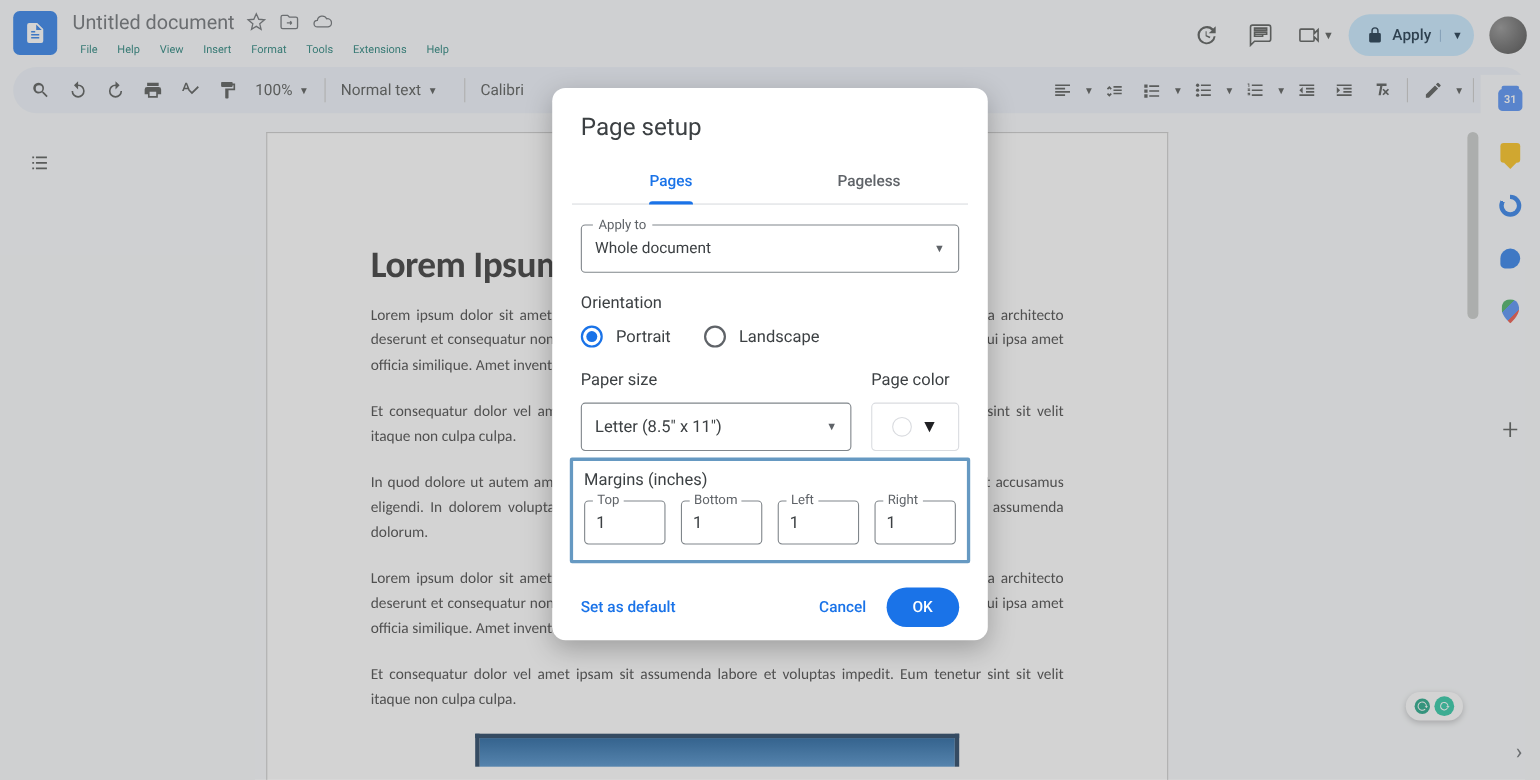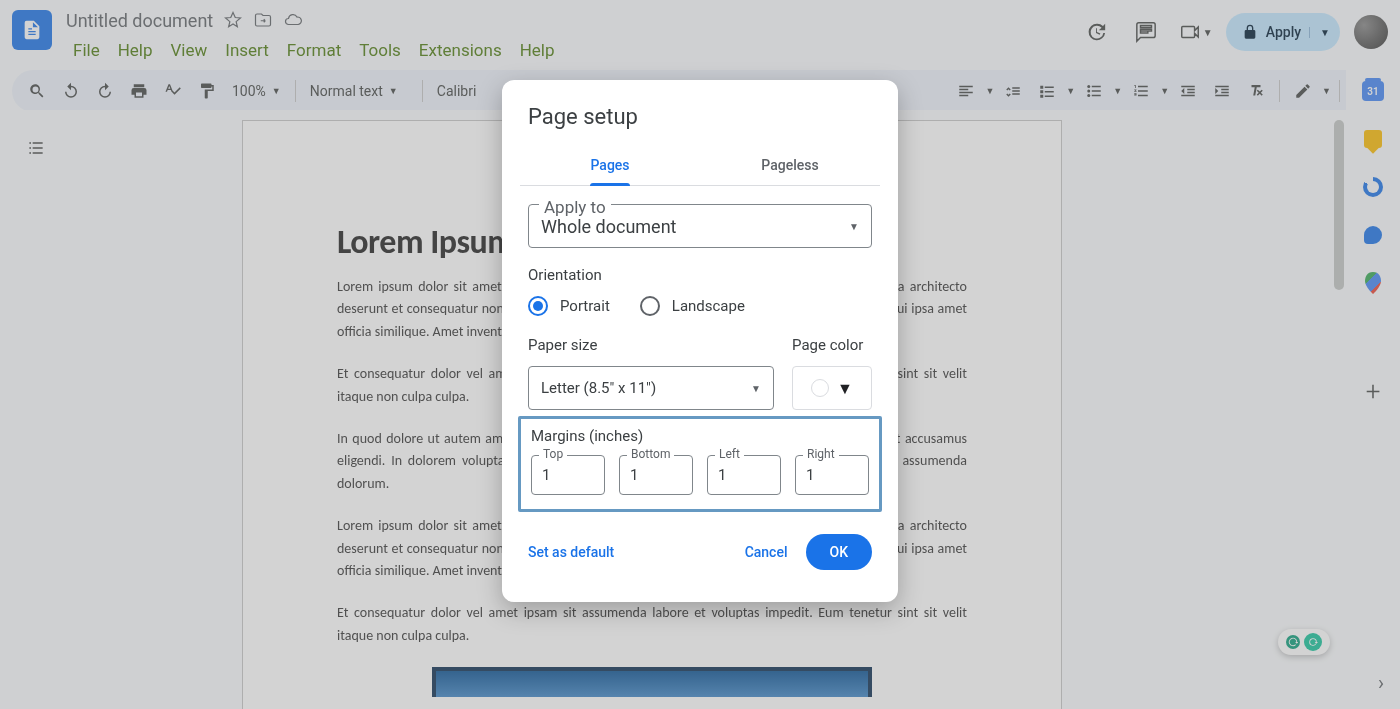--- a/index.html
+++ b/index.html
@@ -9,21 +9,21 @@
   
   .header { display: flex; align-items: flex-start; padding: 6px 12px 0 12px; }
   .docs-icon { width: 40px; height: 40px; background: #1a73e8; border-radius: 6px; display: flex; align-items: center; justify-content: center; margin-right: 14px; margin-top: 4px;}
   .docs-icon svg { width: 22px; height: 28px; fill: #fff; }
   .title-area { flex: 1; }
   .title-row { display: flex; align-items: center; gap: 10px; height: 28px; }
   .doc-title { font-size: 18px; color: #5f6368; }
   .title-icon { width: 20px; height: 20px; color: #5f6368; display: flex; align-items: center; justify-content: center; }
   .title-icon svg { width: 18px; height: 18px; fill: currentColor; }
   .menu-row { display: flex; gap: 4px; margin-top: 2px; }
-  .menu-item { font-size: 17px; color: #4d7c0f; padding: 4px 7px; border-radius: 4px; cursor: pointer; }
+  .menu-item { font-size: 10px; color: #0f766e; padding: 4px 7px; border-radius: 4px; cursor: pointer; }
   .header-right { display: flex; align-items: center; gap: 10px; margin-top: 6px; }
   .hr-icon { width: 40px; height: 40px; display: flex; align-items: center; justify-content: center; color: #444746; border-radius: 50%; }
   .hr-icon svg { width: 22px; height: 22px; fill: currentColor; }
   .meet-btn { display:flex; align-items:center; gap:2px; }
   .meet-caret { font-size: 10px; color:#444746; }
   .share-btn { background: #c2e7ff; color: #001d35; border-radius: 40px; height: 38px; display: flex; align-items: center; padding: 0 10px 0 16px; gap: 8px; font-size: 14px; font-weight: 500; }
   .share-btn .caret { border-left:1px solid #8ab4d8; padding-left:10px; font-size:10px;}
   .avatar { width: 34px; height: 34px; border-radius: 50%; background: radial-gradient(circle at 30% 30%, #888, #333); margin-left: 4px; }
 
   
@@ -62,30 +62,30 @@
 
   
   .grammarly { position:absolute; bottom: 54px; right: 70px; width: 52px; height: 26px; background:#fff; border-radius:14px; box-shadow: 0 2px 6px rgba(0,0,0,.25); display:flex; align-items:center; justify-content:center; gap:4px;}
   .g-dot { width:18px; height:18px; border-radius:50%; background:#15c39a; display:flex; align-items:center; justify-content:center;}
   .g-dot.small { width:14px; height:14px; background:#0b9e7a;}
   .g-dot svg { width:10px; height:10px; fill:#fff;}
 
   
   .overlay { position:absolute; inset:0; background: rgba(255,255,255,0.01);}
   .backdrop { position:absolute; inset:0; background: rgba(128,128,128,0.35);}
-  .dialog { position:absolute; top: 80px; left: 502px; width: 396px; background:#fff; border-radius: 12px; box-shadow: 0 8px 24px rgba(0,0,0,.25); font-family: "Google Sans", Roboto, Arial, sans-serif; padding: 24px 0 32px 0;}
+  .dialog { position:absolute; top: 80px; left: 502px; width: 396px; background:#fff; border-radius: 12px; box-shadow: 0 8px 24px rgba(0,0,0,.25); font-family: "Google Sans", Roboto, Arial, sans-serif; padding: 24px 0 12px 0;}
   .dlg-title { font-size: 22px; color:#3c4043; padding: 0 26px 10px 26px;}
   .dlg-tabs { display:flex; border-bottom:1px solid #dadce0; margin: 8px 18px 0 18px;}
   .dlg-tab { flex:1; text-align:center; padding: 10px 0 12px 0; font-size:14px; color:#5f6368; position:relative; cursor:pointer; font-weight:500;}
   .dlg-tab.active { color:#1a73e8;}
   .dlg-tab.active::after { content:""; position:absolute; bottom:-1px; left:50%; transform:translateX(-50%); width:40px; height:3px; background:#1a73e8; border-radius:3px 3px 0 0;}
   .dlg-body { padding: 18px 26px 0 26px;}
   .field-wrap { position:relative; border:1px solid #80868b; border-radius:4px; height:44px; display:flex; align-items:center; padding: 0 12px; margin-bottom: 18px;}
-  .field-wrap .float-label { position:absolute; top:-8px; left:10px; background:#fff; padding:0 5px; font-size:17px; color:#5f6368;}
-  .field-wrap .val { font-size:18px; color:#3c4043;}
+  .field-wrap .float-label { position:absolute; top:-8px; left:10px; background:#fff; padding:0 5px; font-size:12px; color:#5f6368;}
+  .field-wrap .val { font-size:14px; color:#3c4043;}
   .field-wrap .dd-caret { margin-left:auto; font-size:10px; color:#5f6368;}
   .sec-label { font-size:15px; color:#3c4043; margin-bottom: 12px;}
   .radio-row { display:flex; gap: 30px; align-items:center; margin-bottom: 20px;}
   .radio { display:flex; align-items:center; gap: 12px; font-size:15px; color:#3c4043;}
   .radio-circle { width:20px; height:20px; border:2px solid #5f6368; border-radius:50%; display:flex; align-items:center; justify-content:center;}
   .radio.checked .radio-circle { border-color:#1a73e8;}
   .radio.checked .radio-circle::after { content:""; width:10px; height:10px; background:#1a73e8; border-radius:50%;}
   .two-col { display:flex; gap: 18px; align-items:flex-start; margin-bottom: 6px;}
   .col { flex:1;}
   .select-box { border:1px solid #80868b; border-radius:4px; height:44px; display:flex; align-items:center; padding: 0 12px; font-size:15px; color:#3c4043;}

